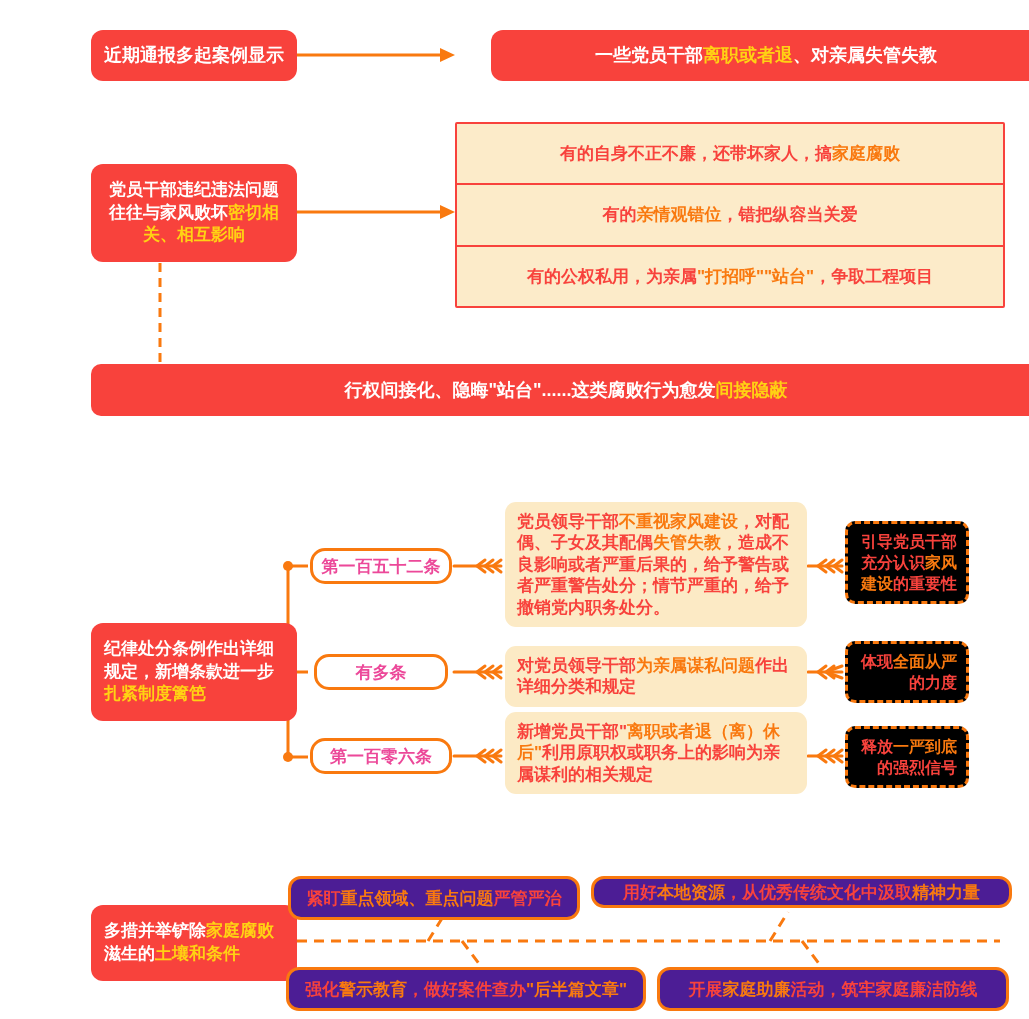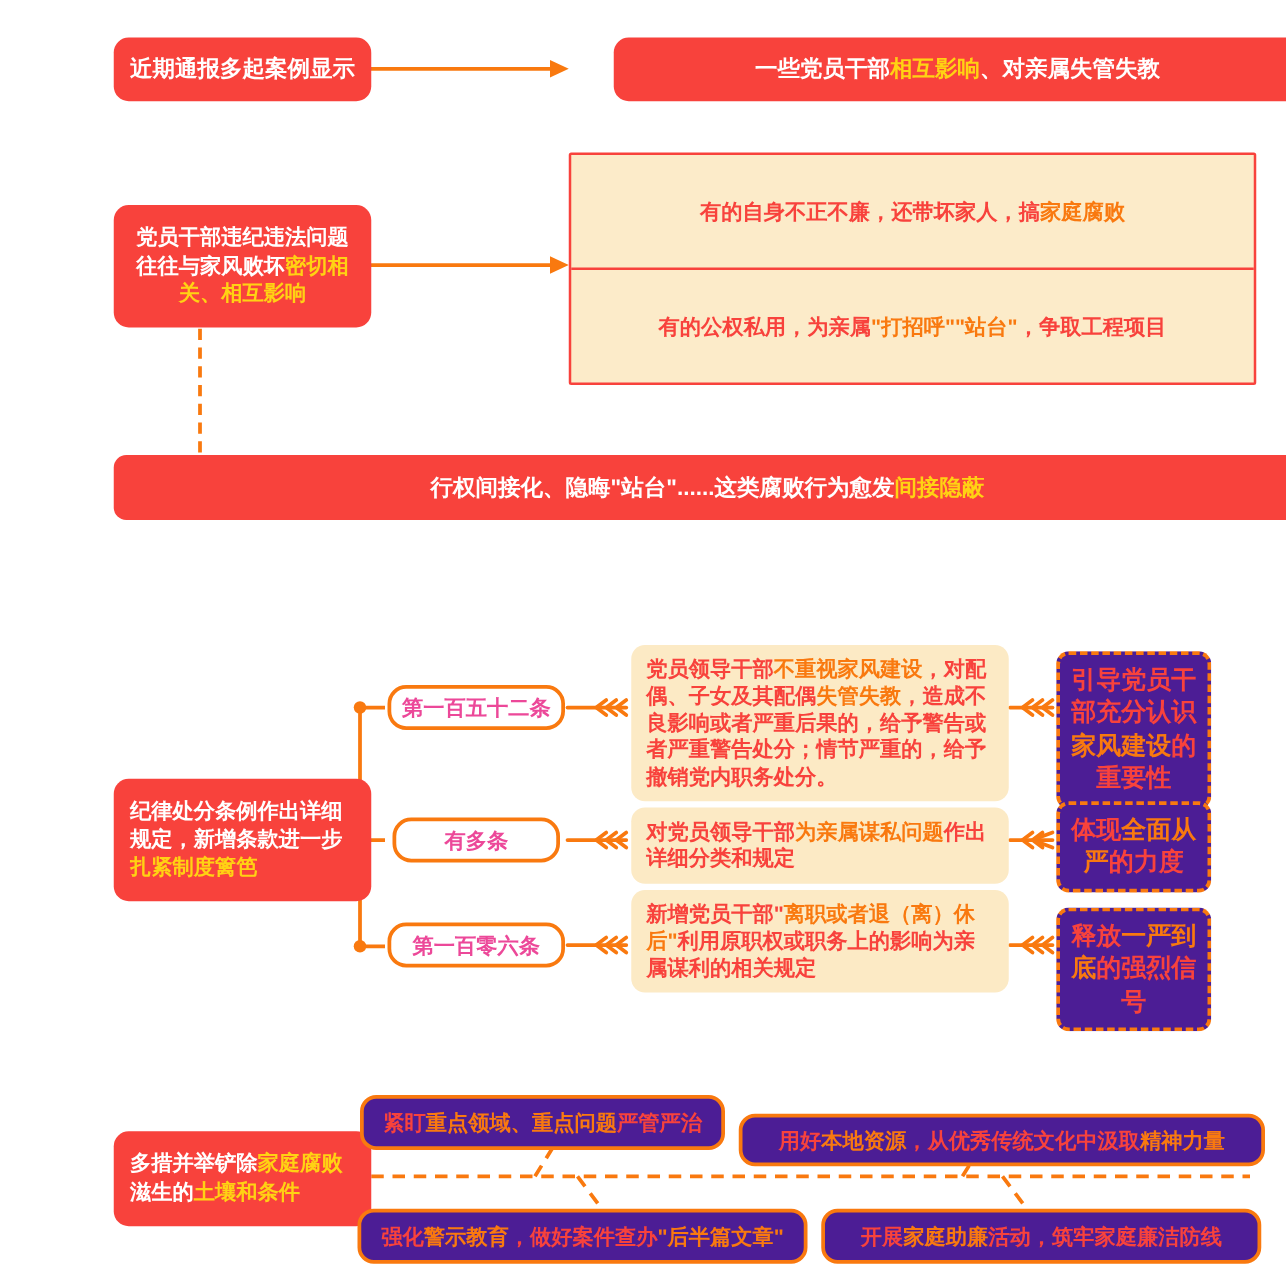--- a/index.html
+++ b/index.html
@@ -30,22 +30,22 @@
   .pill{
     background:#ffffff;border:3px solid #F9790F;border-radius:15px;
     color:#ec4899;display:flex;align-items:center;justify-content:center;
     text-align:center;font-size:17px;
   }
   .cream-box{
     background:#FCEAC5;border-radius:11px;color:#F8423C;
     padding:9px 12px;font-size:17px;line-height:1.26;text-align:left;
   }
   .dashed-box{
-    background:#4c1d95;border:3px dashed #F9790F;border-radius:10px;
-    color:#F8423C;padding:7px 9px;font-size:20px;line-height:1.32;text-align:center;
+    background:#000000;border:3px dashed #F9790F;border-radius:10px;
+    color:#F8423C;padding:7px 9px;font-size:16px;line-height:1.32;text-align:right;
   }
   .measure-box{
     background:#4c1d95;border:3px solid #F9790F;border-radius:13px;
     color:#F8423C;display:flex;align-items:center;justify-content:center;
     text-align:center;font-size:17px;padding:0 8px;
   }
   svg.overlay{position:absolute;left:0;top:0;pointer-events:none;}
   .txt{display:inline;}
 </style>
 </head>
@@ -98,29 +98,32 @@
       <line x1="770" y1="941" x2="788" y2="912"></line>
       <line x1="802" y1="941" x2="820" y2="965"></line>
     </g>
   </g>
 </svg>
 
 <div class="abs red-box" style="left:55px;top:30px;width:206px;height:51px;">
   <span class="txt">近期通报多起案例显示</span>
 </div>
 <div class="abs red-box" style="left:455px;top:30px;width:550px;height:51px;">
-  <span class="txt"><span>一些党员干部</span><span class="seg-y">相互影响</span><span>、对亲属失管失教</span></span>
+  <span class="txt"><span>一些党员干部</span><span class="seg-y">离职或者退</span><span>、对亲属失管失教</span></span>
 </div>
 
 <div class="abs red-box" style="left:55px;top:164px;width:206px;height:98px;font-size:17px;">
   <span class="txt"><span>党员干部违纪违法问题往往与家风败坏</span><span class="seg-y">密切相关、相互影响</span></span>
 </div>
 <div class="abs stack" style="left:455px;top:122px;width:550px;height:186px;">
   <div class="stack-row">
     <span class="txt"><span>有的自身不正不廉，还带坏家人，搞</span><span class="seg-o">家庭腐败</span></span>
+  </div>
+  <div class="stack-row">
+    <span class="txt"><span>有的</span><span class="seg-o">亲情观错位</span><span>，错把纵容当关爱</span></span>
   </div>
   <div class="stack-row">
     <span class="txt"><span>有的公权私用，为亲属</span><span class="seg-o">"打招呼""站台"</span><span>，争取工程项目</span></span>
   </div>
 </div>
 
 <div class="abs red-box" style="left:55px;top:364px;width:950px;height:52px;border-radius:10px;">
   <span class="txt"><span>行权间接化、隐晦"站台"......这类腐败行为愈发</span><span class="seg-y">间接隐蔽</span></span>
 </div>
 
@@ -131,21 +134,21 @@
 <div class="abs pill" style="left:310px;top:548px;width:142px;height:36px;">
   <span class="txt">第一百五十二条</span>
 </div>
 <div class="abs pill" style="left:314px;top:654px;width:134px;height:36px;">
   <span class="txt">有多条</span>
 </div>
 <div class="abs pill" style="left:310px;top:738px;width:142px;height:36px;">
   <span class="txt">第一百零六条</span>
 </div>
 
-<div class="abs cream-box" style="left:505px;top:516px;width:302px;">
+<div class="abs cream-box" style="left:505px;top:502px;width:302px;">
   <span class="txt"><span>党员领导干部</span><span class="seg-o">不重视家风建设</span><span>，对配偶、子女及其配偶</span><span class="seg-o">失管失教</span><span>，造成不良影响或者严重后果的，给予警告或者严重警告处分；情节严重的，给予撤销党内职务处分。</span></span>
 </div>
 <div class="abs cream-box" style="left:505px;top:646px;width:302px;">
   <span class="txt"><span>对党员领导干部</span><span class="seg-o">为亲属谋私问题</span><span>作出详细分类和规定</span></span>
 </div>
 <div class="abs cream-box" style="left:505px;top:712px;width:302px;">
   <span class="txt"><span>新增党员干部"</span><span class="seg-o">离职或者退（离）休后"</span><span>利用原职权或职务上的影响为亲属谋利的相关规定</span></span>
 </div>
 
 <div class="abs dashed-box" style="left:845px;top:521px;width:124px;">
@@ -157,21 +160,21 @@
 <div class="abs dashed-box" style="left:845px;top:726px;width:124px;">
   <span class="txt"><span>释放</span><span class="seg-o">一严到底</span><span>的强烈信号</span></span>
 </div>
 
 <div class="abs red-box left-align" style="left:55px;top:905px;width:206px;height:76px;font-size:17px;">
   <span class="txt"><span>多措并举铲除</span><span class="seg-y">家庭腐败</span><span>滋生的</span><span class="seg-y">土壤和条件</span></span>
 </div>
 <div class="abs measure-box" style="left:288px;top:876px;width:292px;height:44px;">
   <span class="txt"><span>紧盯</span><span class="seg-o">重点领域、重点问题</span><span>严管严治</span></span>
 </div>
-<div class="abs measure-box" style="left:591px;top:876px;width:421px;height:42px;margin-top:15px;">
+<div class="abs measure-box" style="left:591px;top:876px;width:421px;height:32px;">
   <span class="txt"><span>用好</span><span class="seg-o">本地资源</span><span>，从优秀传统文化中汲取</span><span class="seg-o">精神力量</span></span>
 </div>
 <div class="abs measure-box" style="left:286px;top:967px;width:360px;height:44px;">
   <span class="txt"><span>强化</span><span class="seg-o">警示教育</span><span>，做好案件查办</span><span class="seg-o">"后半篇文章"</span></span>
 </div>
 <div class="abs measure-box" style="left:657px;top:967px;width:352px;height:44px;">
   <span class="txt"><span>开展</span><span class="seg-o">家庭助廉</span><span>活动，筑牢家庭廉洁防线</span></span>
 </div>
 
 </body></html>

